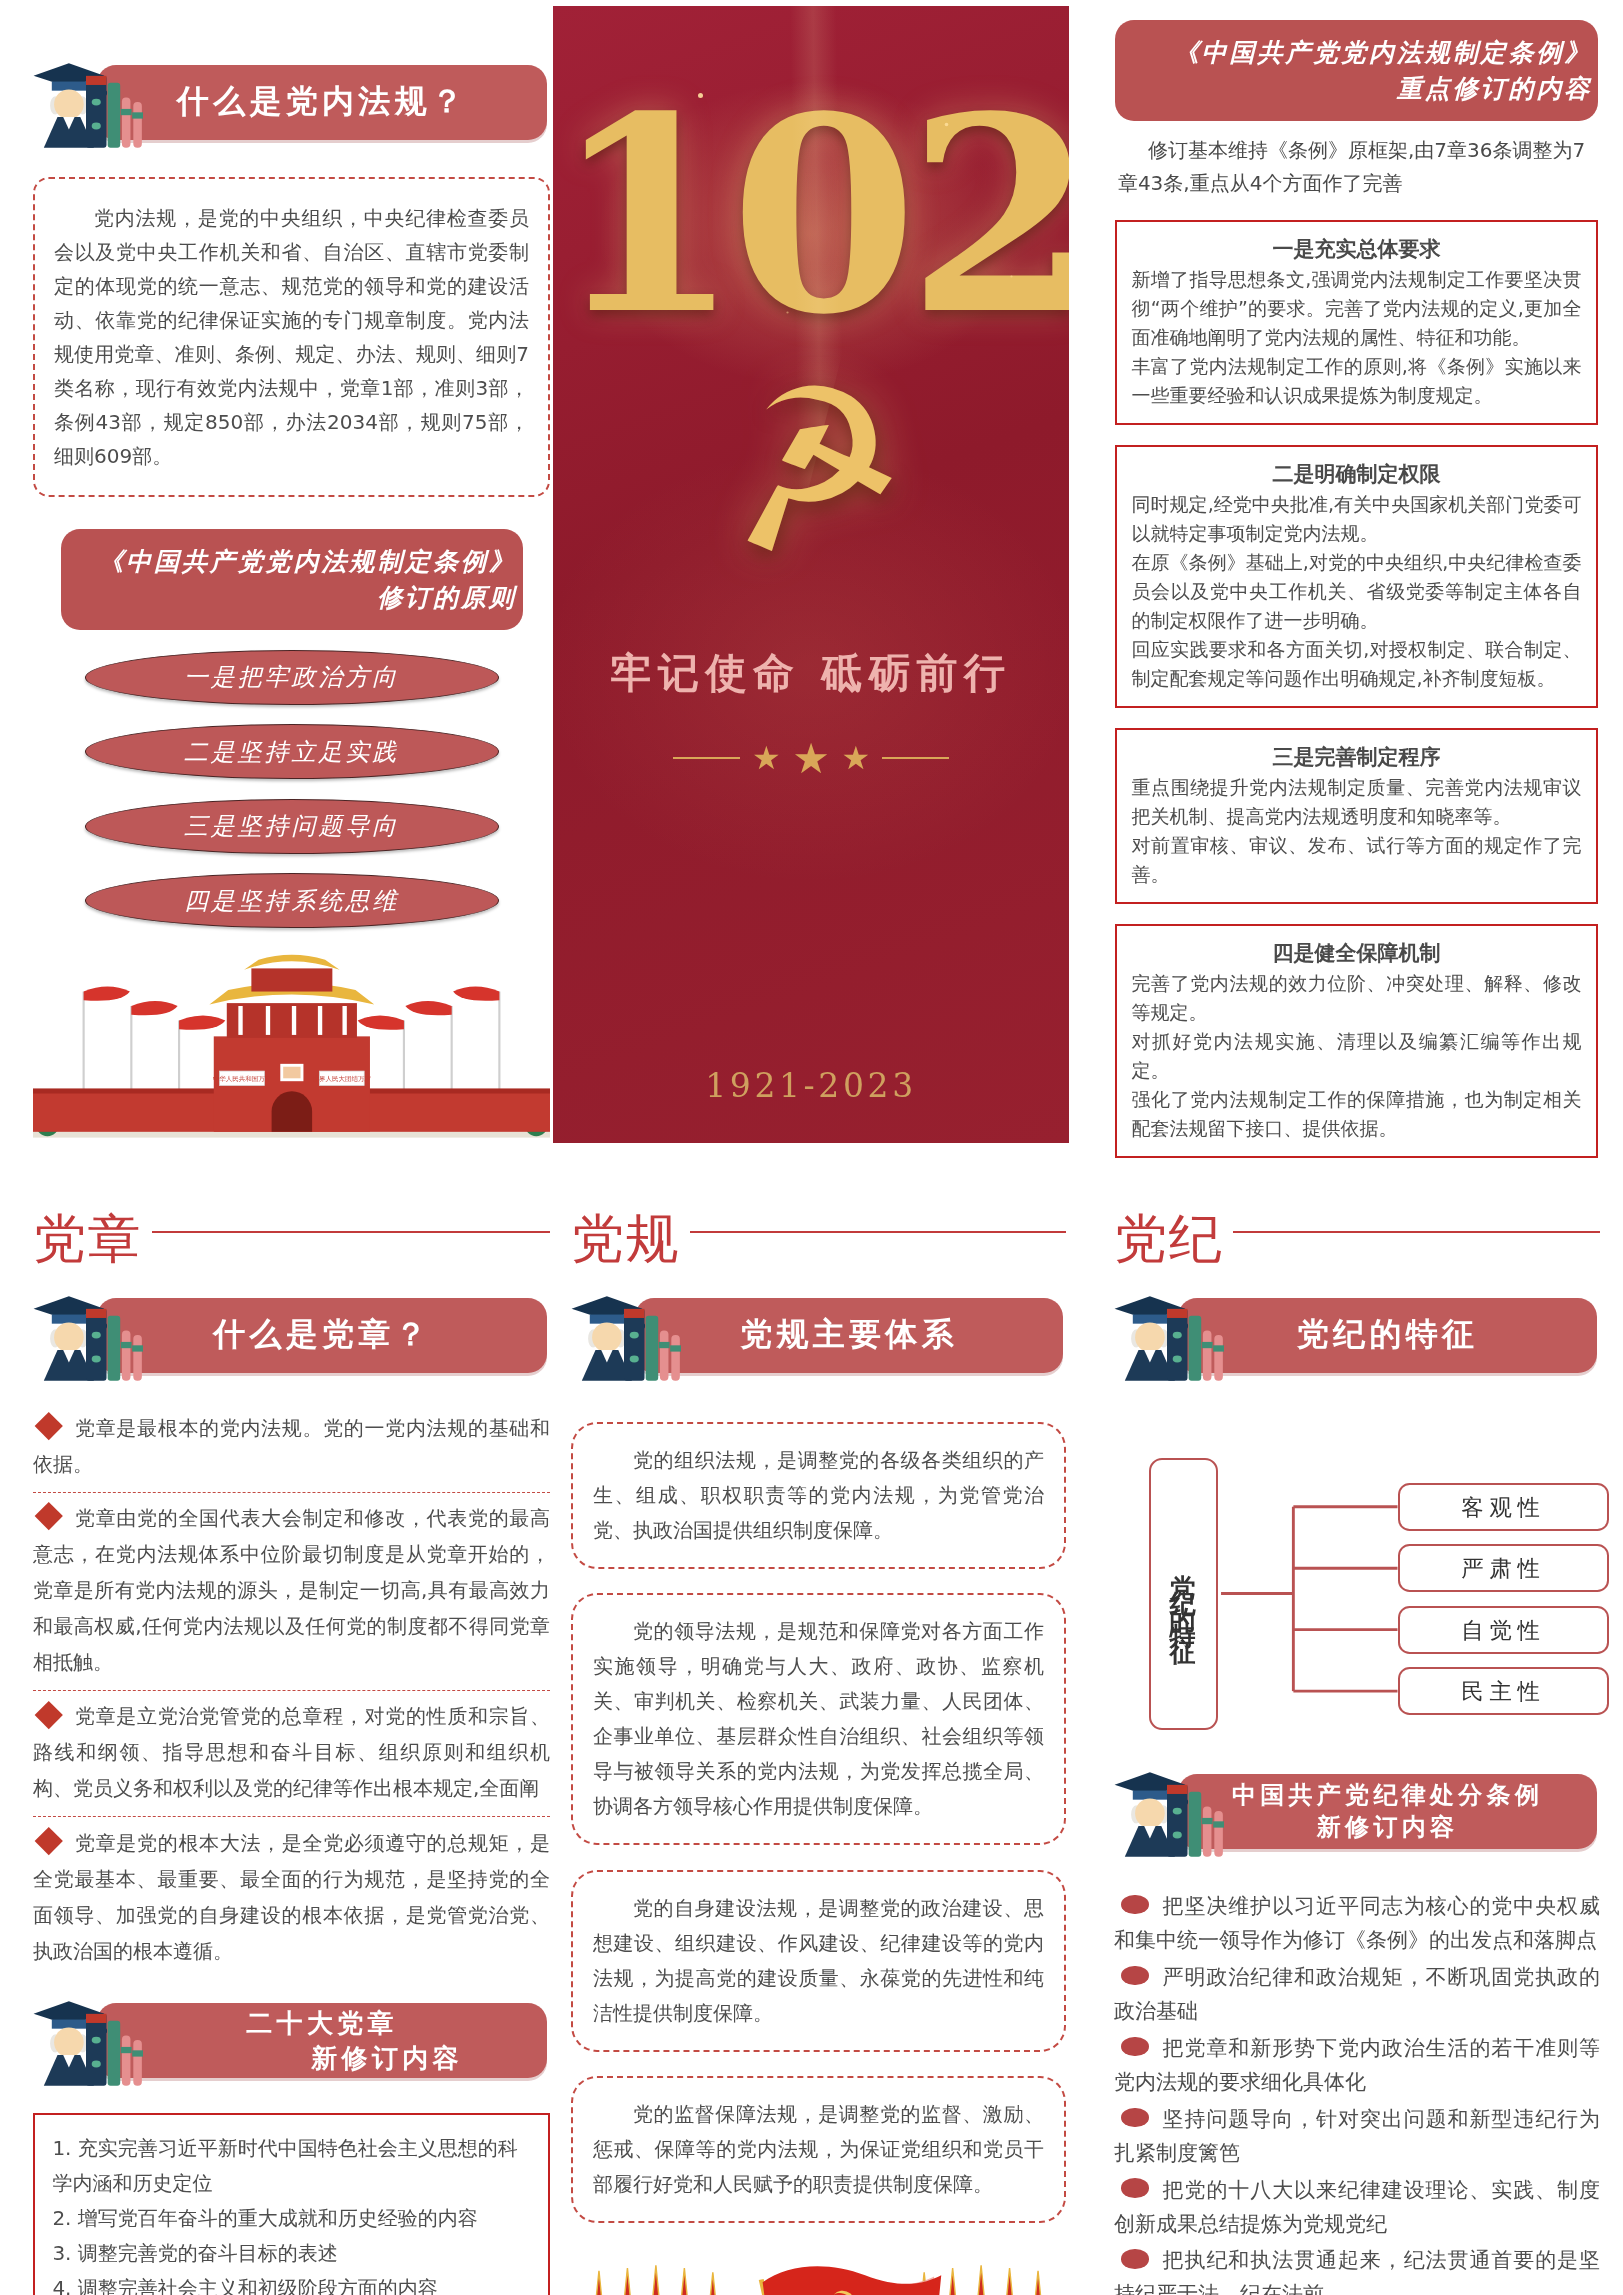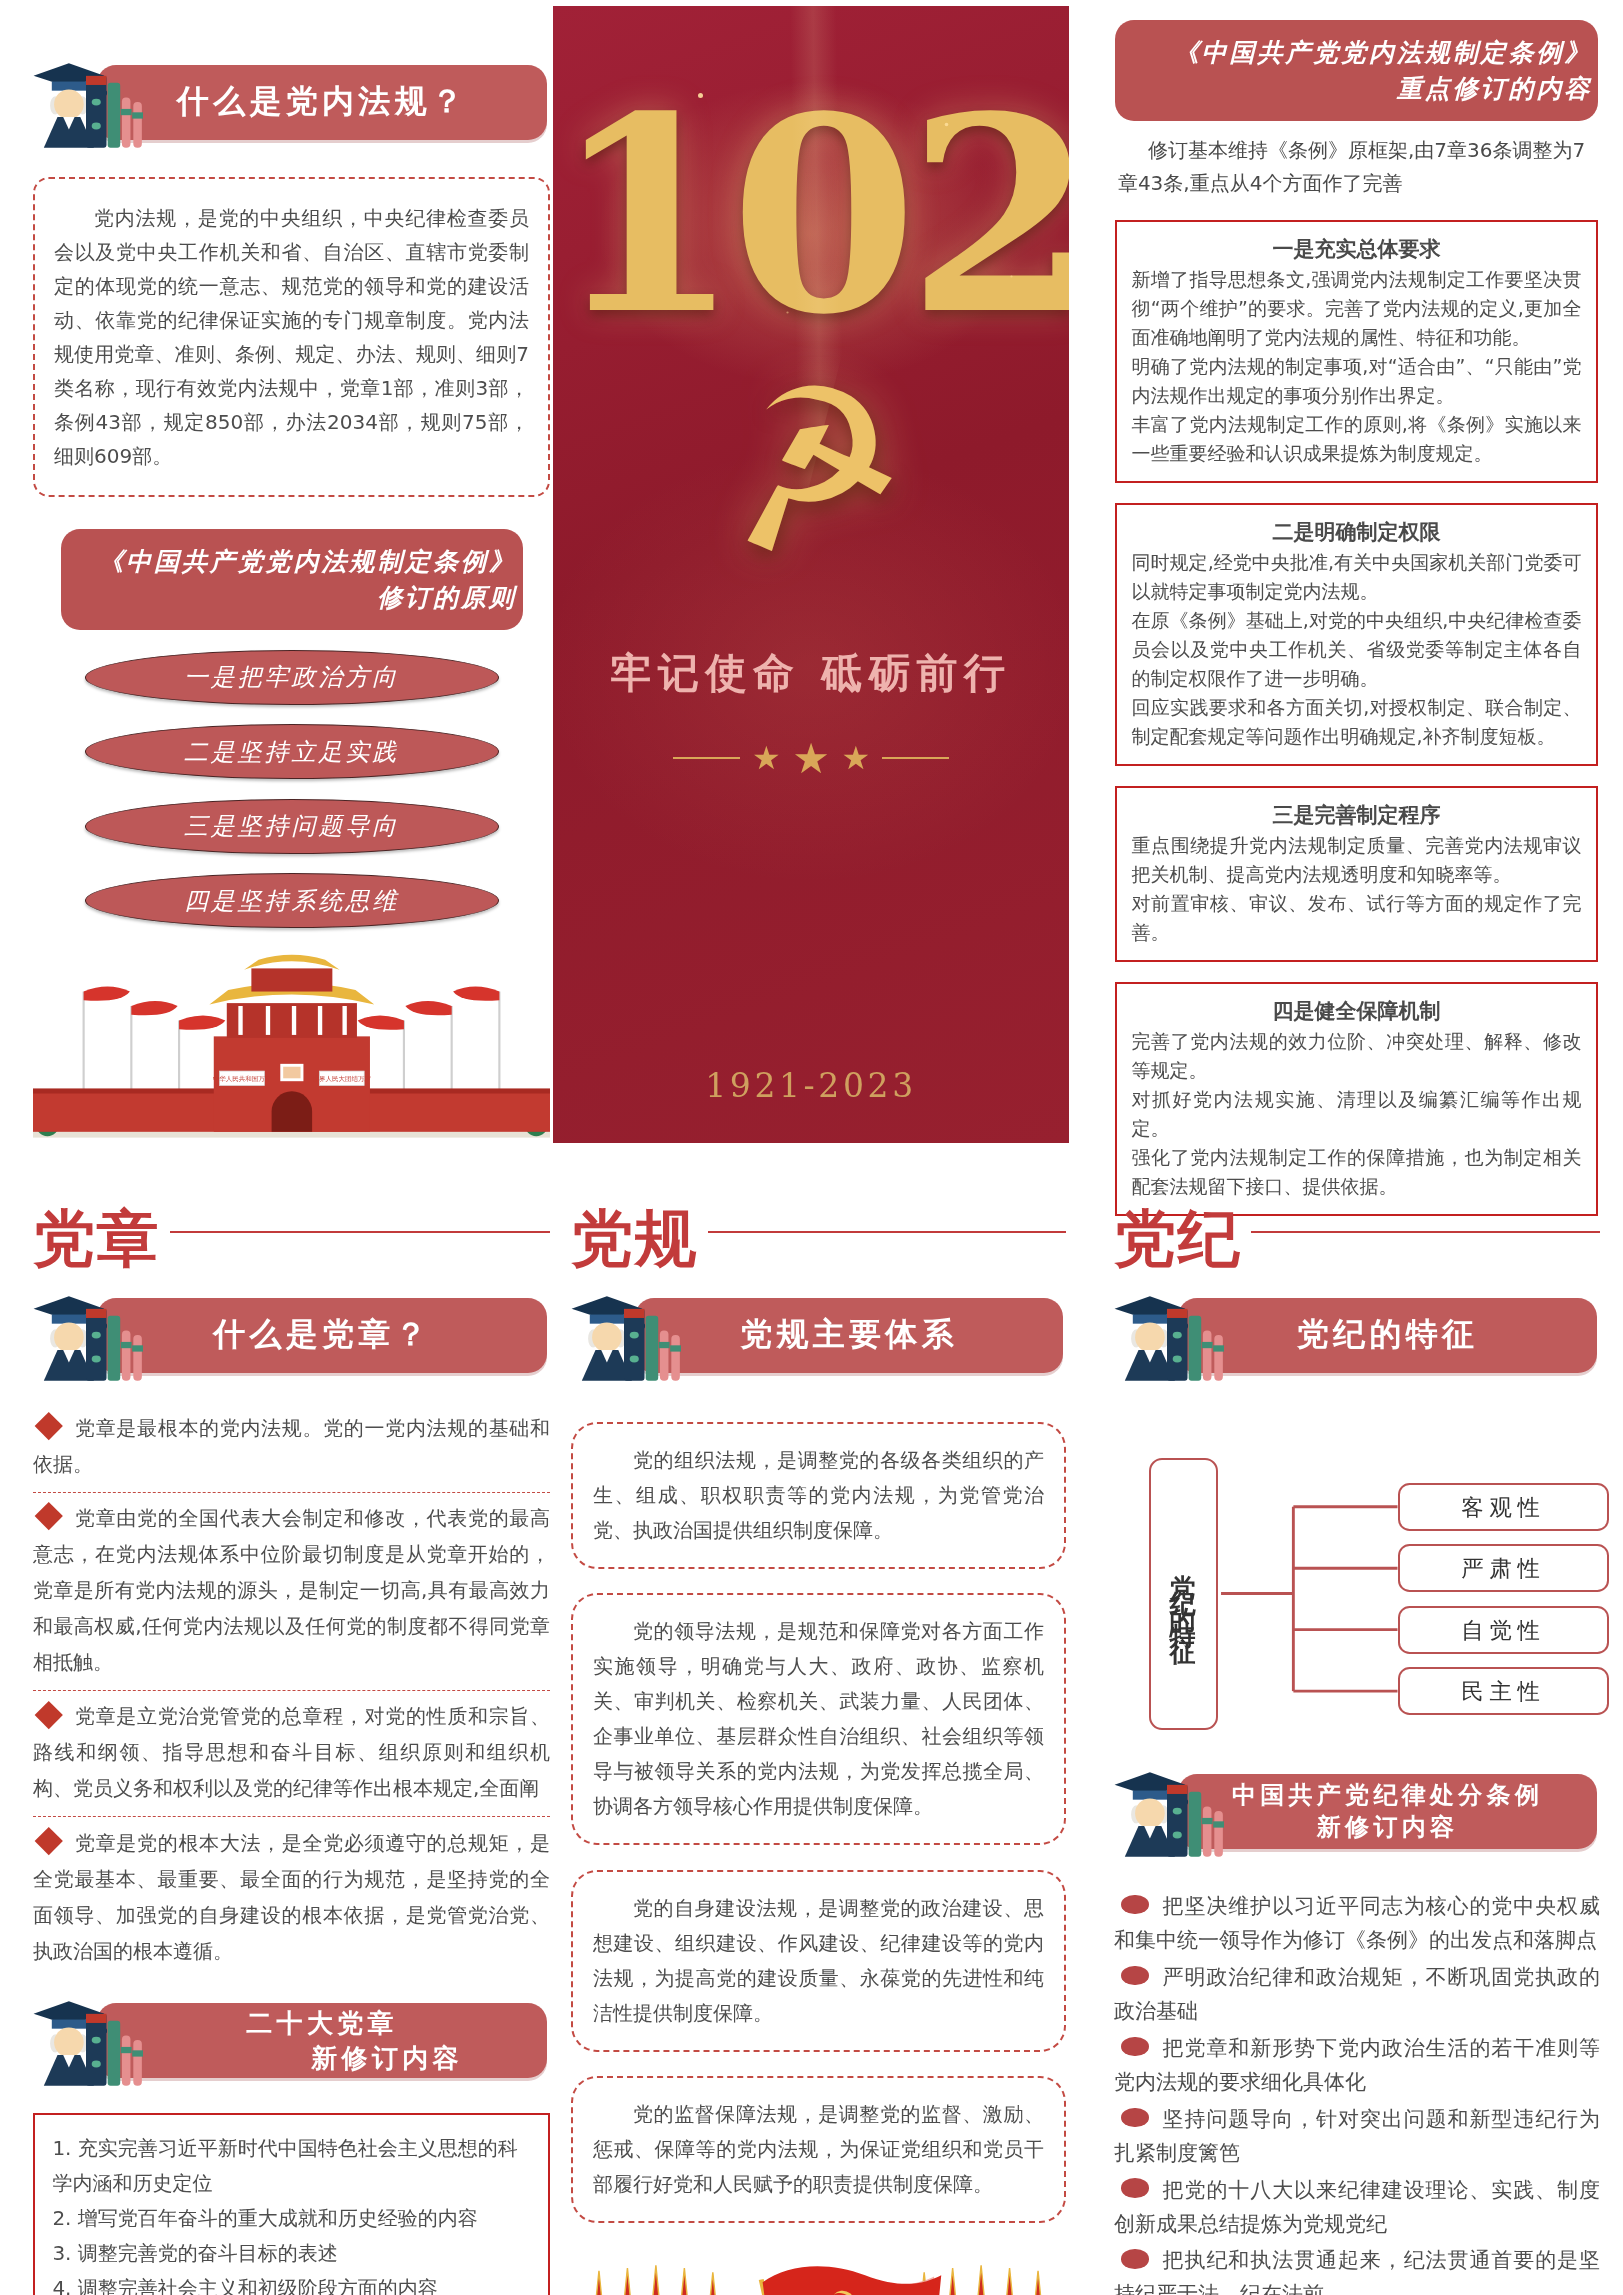--- a/index.html
+++ b/index.html
@@ -73,21 +73,21 @@
   
   #f1-right{left:1115px;top:20px;width:483px;}
   #f1-right .red-hdr{margin:0;}
   .intro{margin:13px 2.9px 0;font-size:20px;line-height:33px;text-indent:1.5em;color:#4a4a4a;}
   .rbox{margin-top:19.5px;border:2.9px solid var(--solid-border);background:#fff;padding:11.6px 14.5px 13px;}
   .rbox h4{font-size:21px;text-align:center;font-weight:700;color:#4a4a4a;line-height:32px;}
   .rbox p{font-size:19px;line-height:29px;color:#4d4d4d;text-align:justify;}
 
   
   .big-row{display:flex;align-items:center;height:69px;}
-  .big-title{font-family:"DejaVu Serif",serif;font-weight:bold;font-size:62px;color:var(--title-red);
+  .big-title{font-family:"DejaVu Serif",serif;font-weight:normal;font-size:53px;color:var(--title-red);
     line-height:69px;letter-spacing:1.4px;}
   .big-rule{flex:1;height:2.9px;background:var(--title-red);margin-left:10px;margin-top:-13px;}
 
   
   #f2-zhang{left:33px;top:1204px;width:517px;}
   .dbullets{margin-top:5.8px;}
   .dbullet{padding:7.2px 0 10px;font-size:20px;line-height:36px;text-align:justify;}
   .dbullet.sep{border-bottom:1.4px dashed var(--dash-red);}
   .diamond{display:inline-block;width:19.5px;height:19.5px;background:#c0392b;transform:rotate(45deg);
     margin:0 16px 0 5.8px;vertical-align:-0.7px;}
@@ -223,21 +223,20 @@
 <div class="col" id="f1-right">
   <div class="red-hdr">
     <div class="l1">《中国共产党党内法规制定条例》</div>
     <div class="l2">重点修订的内容</div>
   </div>
   <p class="intro">修订基本维持《条例》原框架,由7章36条调整为7章43条,重点从4个方面作了完善</p>
 
   <div class="rbox">
     <h4>一是充实总体要求</h4>
     <p>新增了指导思想条文,强调党内法规制定工作要坚决贯彻“两个维护”的要求。完善了党内法规的定义,更加全面准确地阐明了党内法规的属性、特征和功能。</p>
-    <p>明确了党内法规的制定事项,对“适合由”、“只能由”党内法规作出规定的事项分别作出界定。</p>
     <p>丰富了党内法规制定工作的原则,将《条例》实施以来一些重要经验和认识成果提炼为制度规定。</p>
   </div>
   <div class="rbox">
     <h4>二是明确制定权限</h4>
     <p>同时规定,经党中央批准,有关中央国家机关部门党委可以就特定事项制定党内法规。</p>
     <p>在原《条例》基础上,对党的中央组织,中央纪律检查委员会以及党中央工作机关、省级党委等制定主体各自的制定权限作了进一步明确。</p>
     <p>回应实践要求和各方面关切,对授权制定、联合制定、制定配套规定等问题作出明确规定,补齐制度短板。</p>
   </div>
   <div class="rbox">
     <h4>三是完善制定程序</h4>

